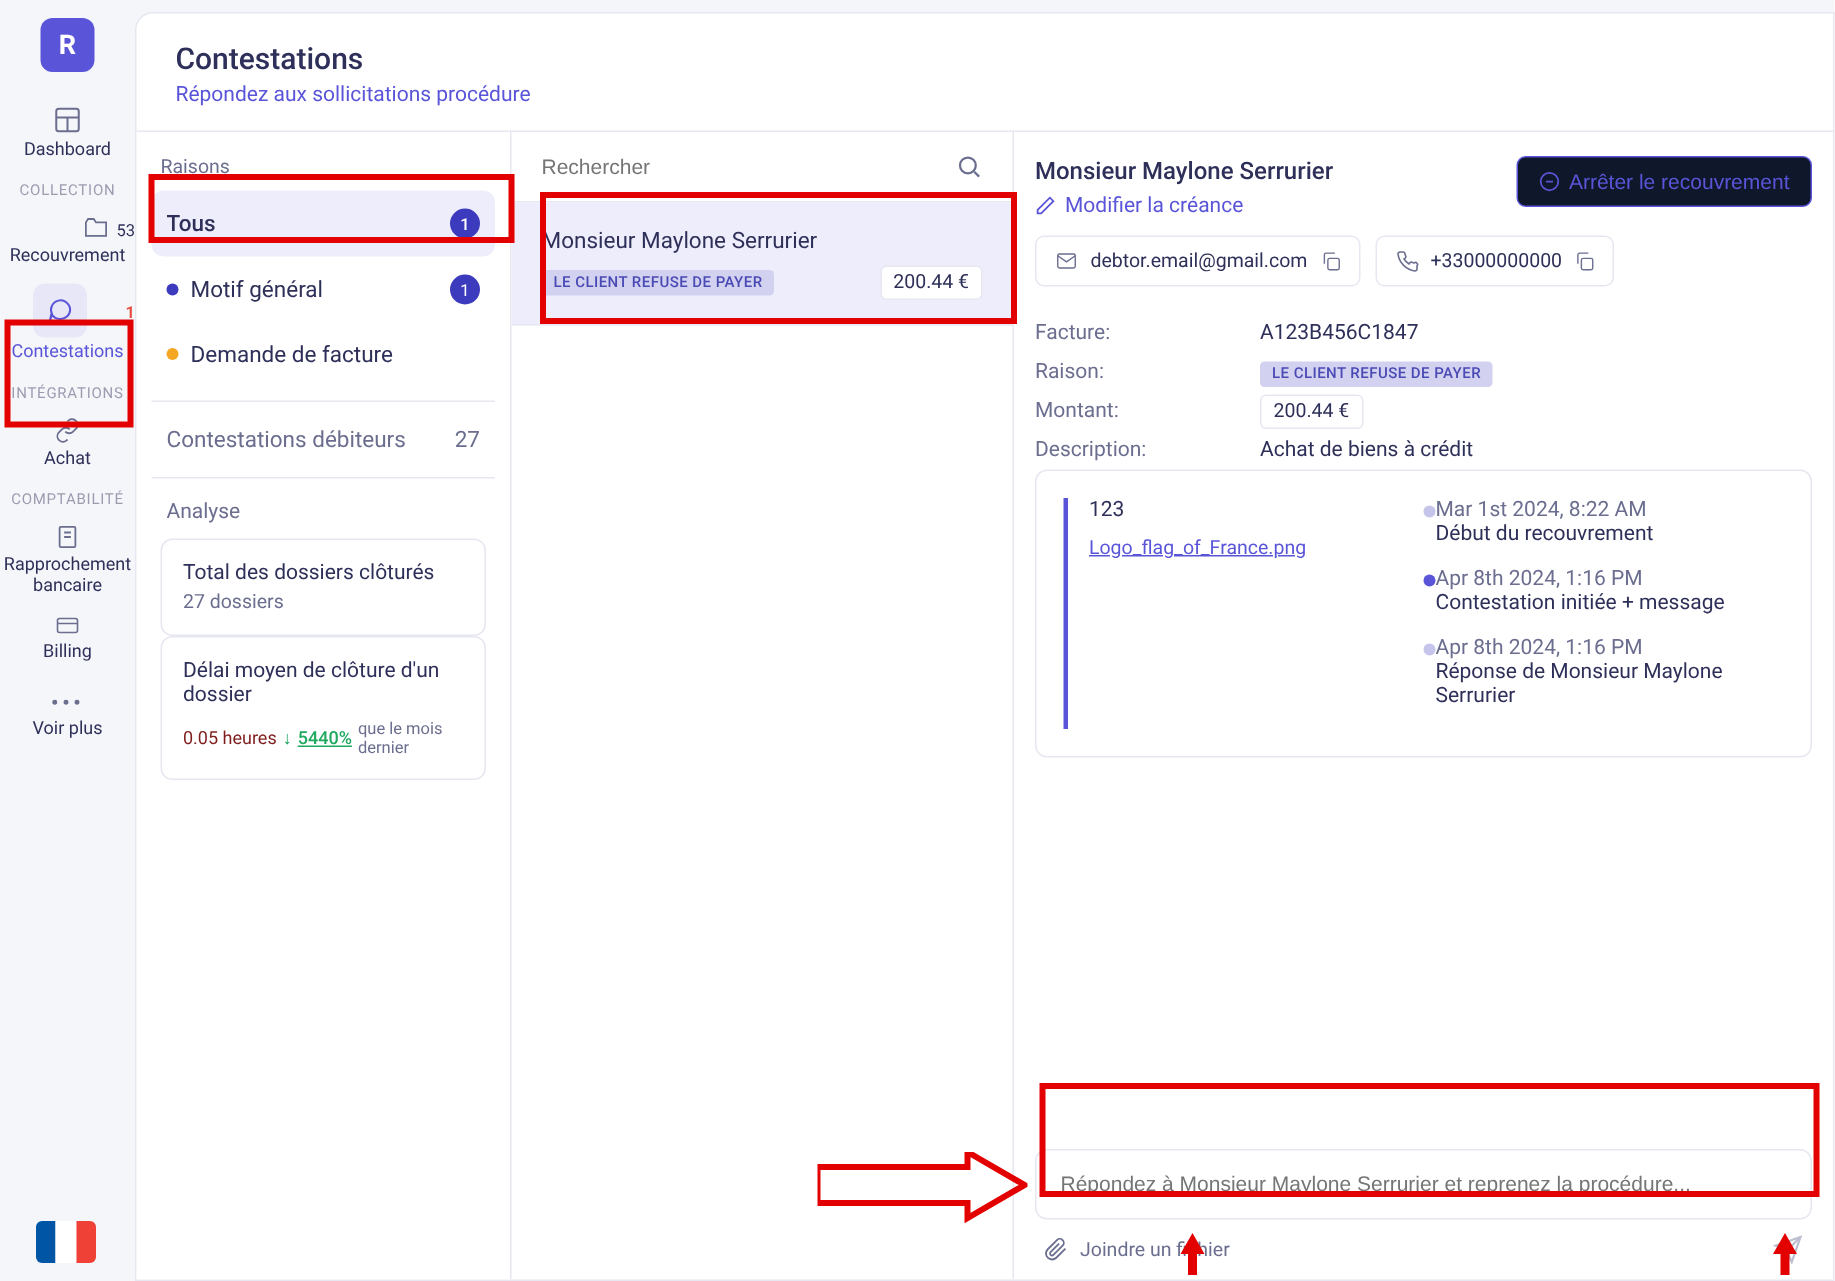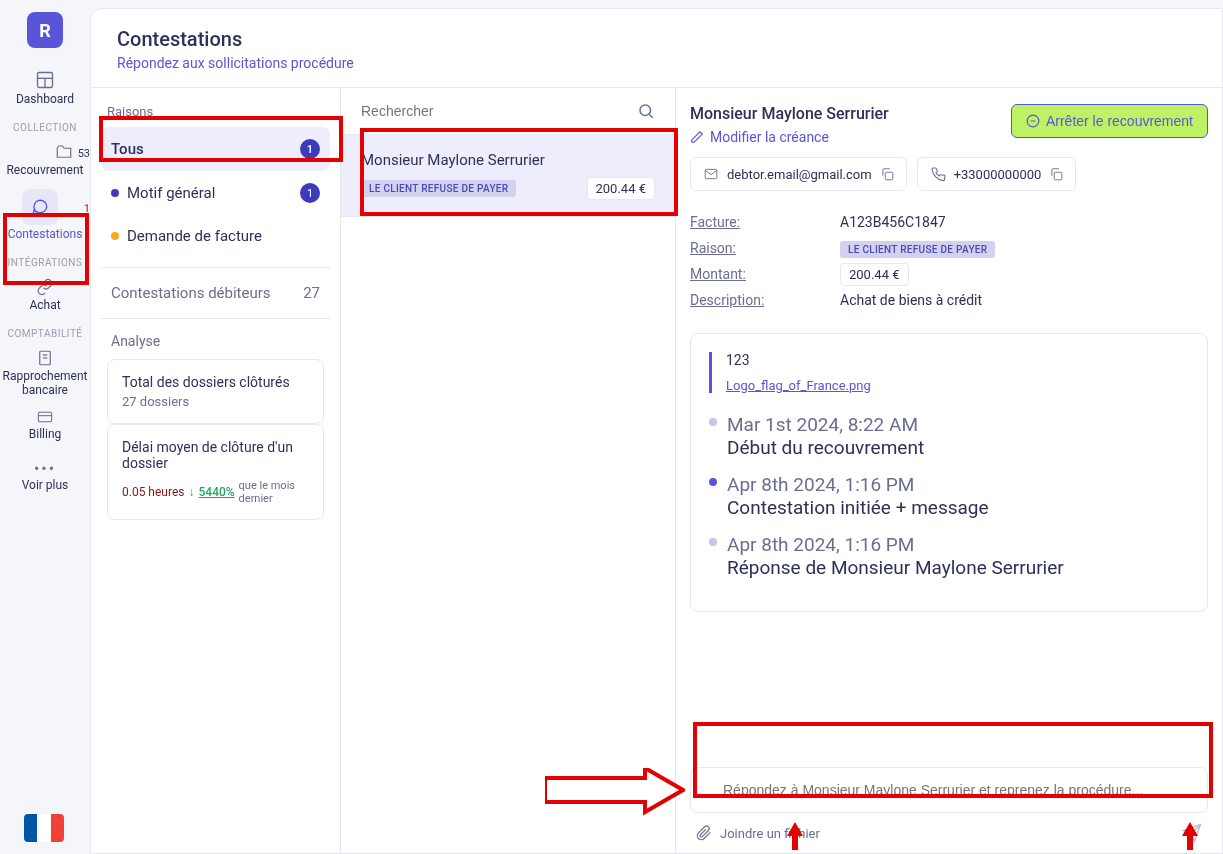--- a/index.html
+++ b/index.html
@@ -56,38 +56,38 @@
 .li-name { font-size: 15px; color: #2e3059; margin-bottom: 8px; }
 .li-row { display: flex; justify-content: space-between; align-items: center; }
 .tag { background: #d3d1f0; color: #4a4ab5; font-size: 10px; padding: 3px 8px; border-radius: 3px; font-weight: 500; letter-spacing: 0.3px; }
 .amount { background: #fff; border: 1px solid #e6e7f0; padding: 3px 8px; border-radius: 4px; font-size: 13px; }
 
 
 .col-detail { flex: 1; display: flex; flex-direction: column; padding: 16px 14px 10px; position: relative; }
 .detail-head { display: flex; justify-content: space-between; align-items: flex-start; }
 .detail-name { font-size: 16px; font-weight: 500; }
 .modify-link { color: #5a55d8; font-size: 14px; display: flex; align-items: center; gap: 6px; margin-top: 6px; cursor: pointer; }
-.stop-btn { border: 1px solid #5a55d8; color: #5a55d8; background: #bef264; padding: 8px 14px; border-radius: 6px; font-size: 14px; cursor: pointer; display: flex; align-items: center; gap: 6px; }
+.stop-btn { border: 1px solid #5a55d8; color: #5a55d8; background: #0f172a; padding: 8px 14px; border-radius: 6px; font-size: 14px; cursor: pointer; display: flex; align-items: center; gap: 6px; }
 .contact-row { display: flex; gap: 10px; margin-top: 12px; }
 .contact-chip { border: 1px solid #e6e7f0; border-radius: 6px; padding: 8px 12px; font-size: 13px; color: #2e3059; display: flex; align-items: center; gap: 8px; }
 .info-grid { margin-top: 18px; font-size: 14px; }
 .info-row { display: flex; padding: 5px 0; }
-.info-label { width: 150px; color: #6b6e8f; text-decoration: underline; }
-.timeline-box { border: 1px solid #e6e7f0; border-radius: 8px; padding: 18px; margin-top: 20px; display: flex; gap: 20px; flex-direction: column; }
+.info-label { width: 150px; color: #6b6e8f; }
+.timeline-box { border: 1px solid #e6e7f0; border-radius: 8px; padding: 18px; display: flex; gap: 20px; }
 .tl-left { border-left: 3px solid #5a55d8; padding-left: 14px; }
 .tl-left .msg { font-size: 14px; }
 .tl-left .file { color: #5a55d8; font-size: 13px; margin-top: 10px; text-decoration: underline; }
 .tl-right { flex: 1; }
-.tl-event { display: flex; gap: 10px; margin-bottom: 14px; font-size: 19px; }
+.tl-event { display: flex; margin-bottom: 14px; font-size: 14px; }
 .tl-dot { width: 8px; height: 8px; border-radius: 50%; background: #5a55d8; margin-top: 5px; flex-shrink: 0; }
 .tl-dot.light { background: #c5c4ea; }
 .tl-date { color: #6b6e8f; }
 .tl-text { color: #2e3059; }
 .reply-area { margin-top: auto; }
-.reply-input { border: 1px solid #e6e7f0; border-radius: 8px; padding: 14px 32px; font-size: 14px; color: #9b9cb0; }
+.reply-input { border: 1px solid #e6e7f0; border-radius: 8px; padding: 14px 16px; font-size: 14px; color: #9b9cb0; }
 .reply-input input { border: none; width: 100%; font-size: 14px; outline: none; }
 .reply-actions { display: flex; justify-content: space-between; align-items: center; padding: 10px 6px 0; font-size: 13px; color: #6b6e8f; }
 .attach { display: flex; align-items: center; gap: 8px; cursor: pointer; }
 
 
 .annot { position: absolute; border: 4px solid #e30000; pointer-events: none; z-index: 100; }
 .arrow { position: absolute; z-index: 100; }
 
 svg { display: block; }
 </style>

